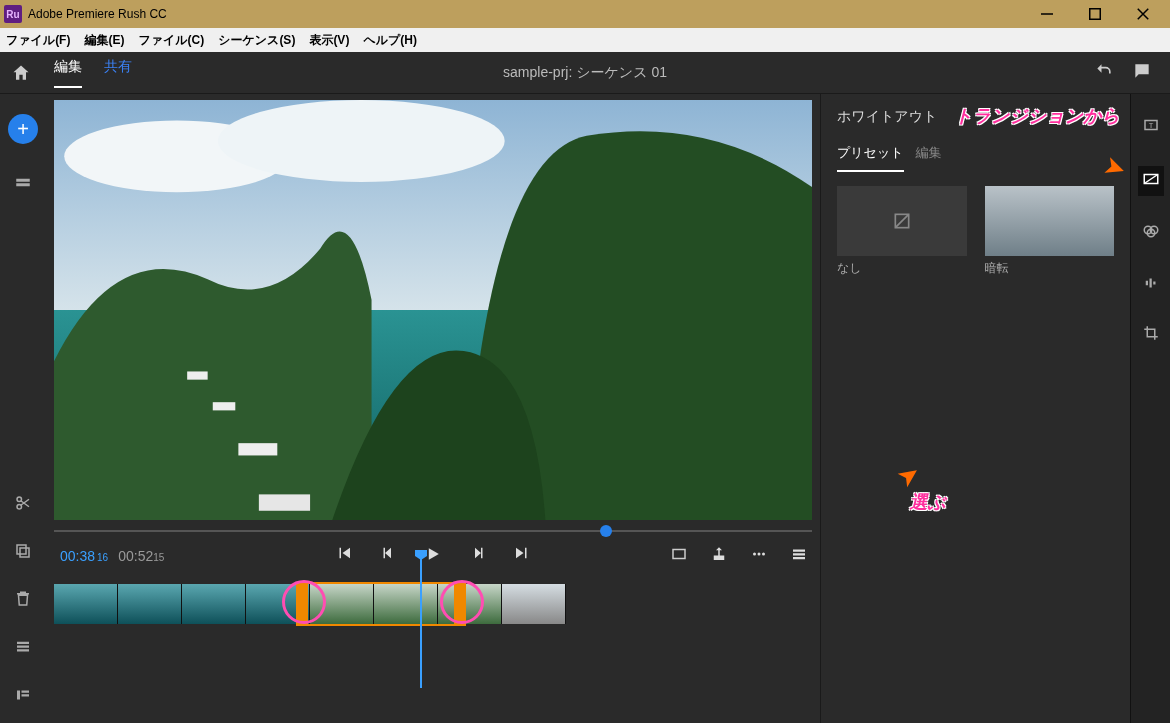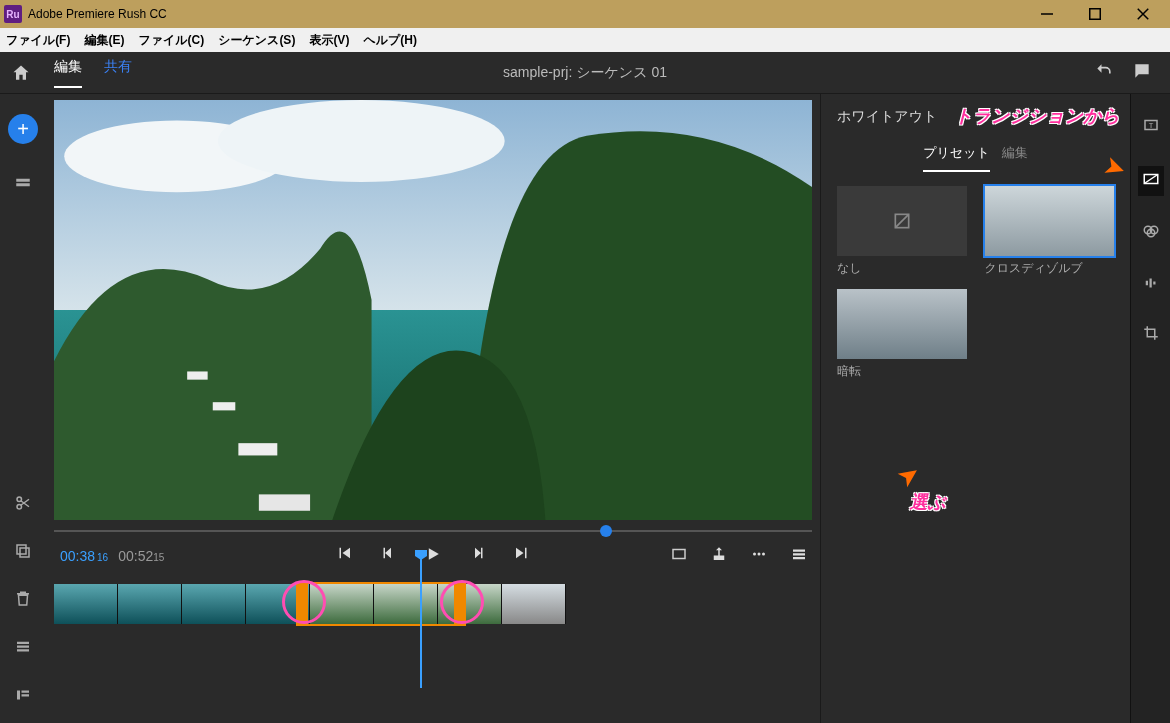--- a/index.html
+++ b/index.html
@@ -59,21 +59,21 @@
   .thumb.water { background: linear-gradient(#5aa7b0,#0e5059);}
   .sel-box { position:absolute; border:2px solid #f08800; top:4px; height:44px;}
   .sel-handle { position:absolute; top:4px; width:12px; height:44px; background:#f08800;}
   .circle { position:absolute; width:44px;height:44px;border:3px solid #ff4db2; border-radius:50%; top:2px;}
   .playhead-tl { position:absolute; top:-22px; bottom:-50px; width:2px; background:#3aa0ff; }
   .playhead-head { position:absolute; top:-28px; width:12px;height:10px; background:#3aa0ff; transform:translateX(-5px); clip-path: polygon(0 0,100% 0,100% 60%,50% 100%,0 60%);}
 
   
   .right-panel { width:310px; background:#2a2a2a; border-left:1px solid #1a1a1a; padding:14px 16px; color:#ccc; font-size:13px;}
   .panel-title { font-size:14px; margin-bottom:18px; color:#ddd;}
-  .panel-tabs { display:flex; gap:12px; margin-bottom:14px;justify-content:center;}
+  .panel-tabs { display:flex; gap:12px; margin-bottom:14px;}
   .ptab { color:#888; padding-bottom:8px; cursor:pointer;}
   .ptab.active { color:#fff; border-bottom:2px solid #fff;}
   .presets { display:grid; grid-template-columns: 1fr 1fr; gap:12px 18px;}
   .preset-thumb { height:70px; background:#3a3a3a; display:flex;align-items:center;justify-content:center; color:#888;}
   .preset-thumb.sel { outline:2px solid #2680eb;}
   .preset-label { font-size:12px; color:#aaa; margin-top:4px;}
   .preset-img1 { background: linear-gradient(#cdd6da,#8d9aa1);}
   .preset-img2 { background: linear-gradient(#b9c2c8,#6f7f88);}
   .preset-img3 { background: linear-gradient(#fafafa,#d2d2d2);}
 
@@ -294,24 +294,20 @@
       <div>
         <div class="preset-thumb">
             <svg class="ic20" viewBox="0 0 24 24">
               <rect x="4" y="4" width="16" height="16" fill="none" stroke="#888" stroke-width="2"></rect>
               <path d="M4 20L20 4" stroke="#888" stroke-width="2"></path>
             </svg>
           </div>
         <div class="preset-label">なし</div>
       </div>
       <div>
-        <div class="preset-thumb preset-img1 sel"></div>
-        <div class="preset-label">クロスディゾルブ</div>
-      </div>
-      <div>
         <div class="preset-thumb preset-img2"></div>
         <div class="preset-label">暗転</div>
       </div>
     </div>
   </div>
 
   <div class="tools-rail">
     <div class="tool-btn"><svg class="ic" viewBox="0 0 24 24">
           <rect x="4" y="6" width="16" height="12" fill="none" stroke="currentColor" stroke-width="2"></rect>
           <text x="12" y="16" font-size="10" text-anchor="middle" fill="currentColor">T</text>

